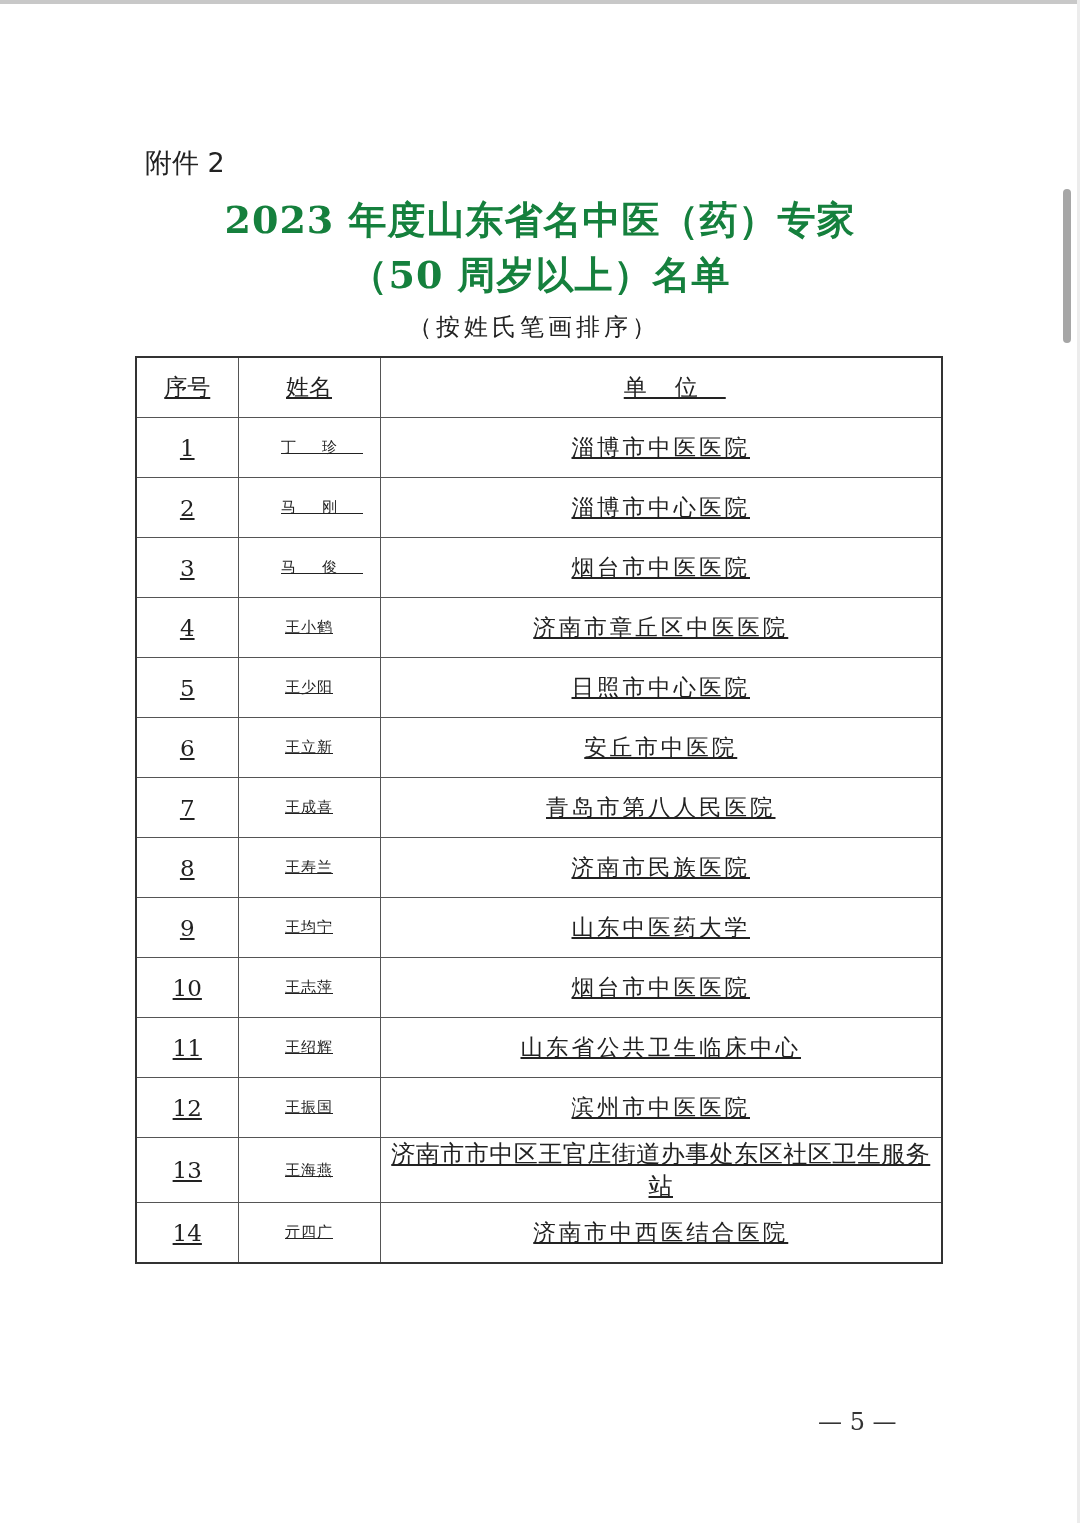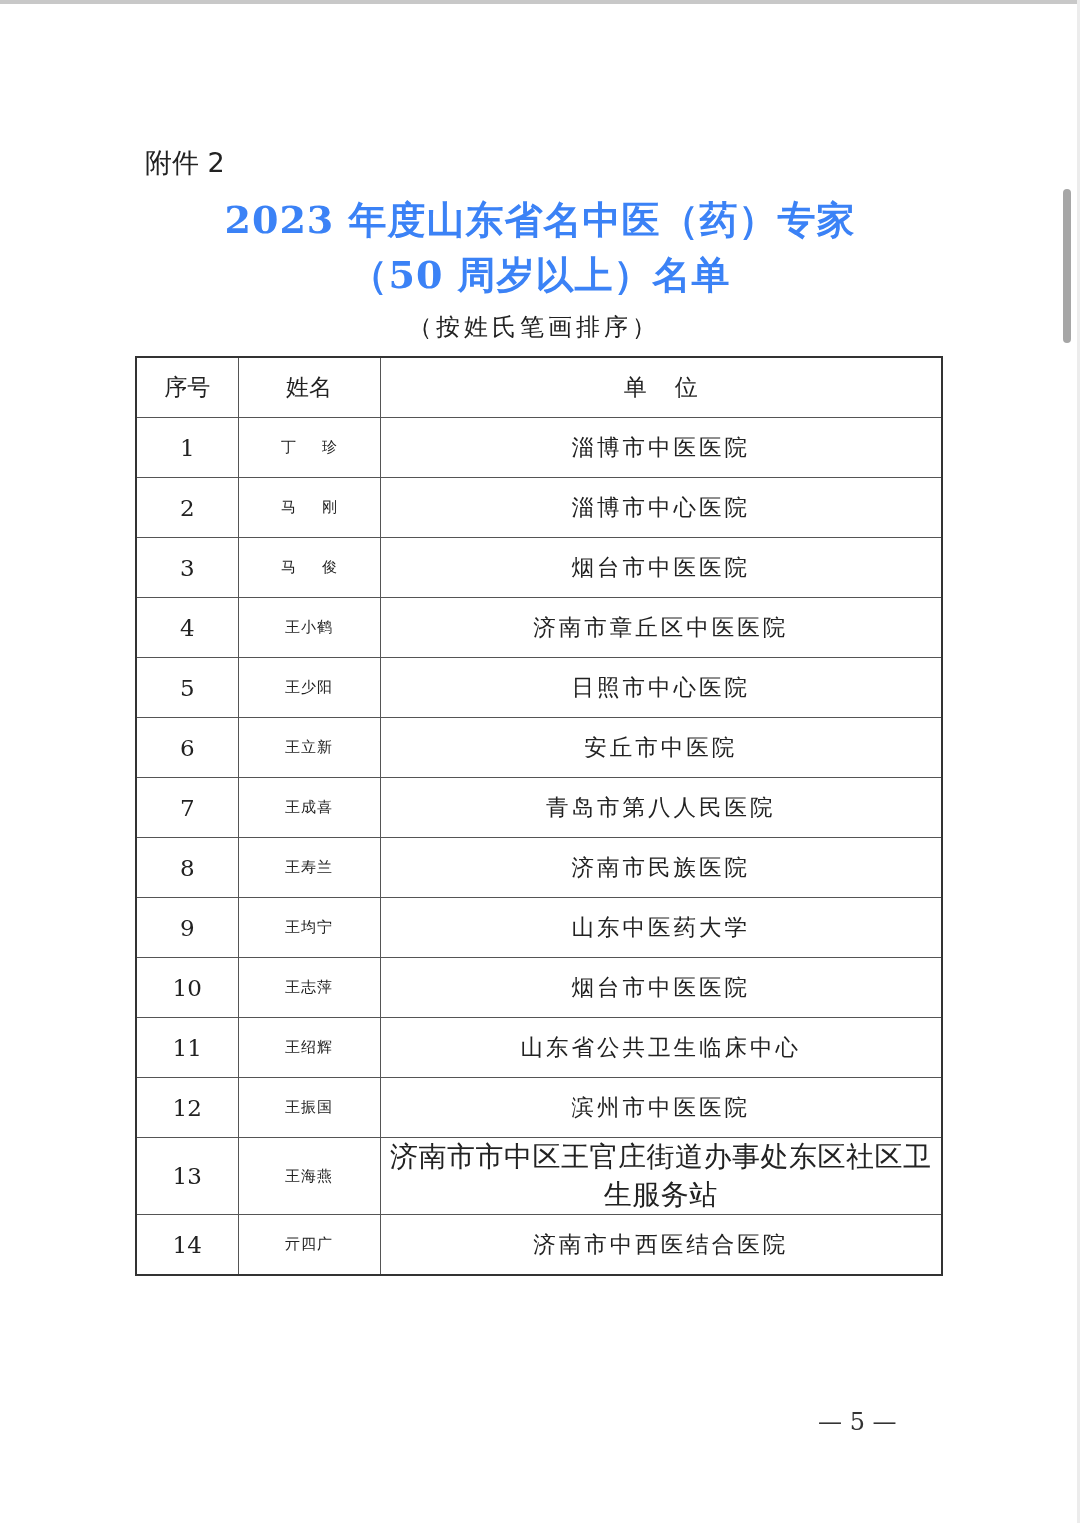--- a/index.html
+++ b/index.html
@@ -42,21 +42,21 @@
       font-family: "DejaVu Sans", "Liberation Sans", sans-serif;
       color: #222;
     }
     .title {
       position: absolute;
       left: 0; width: 1080px;
       text-align: center;
       font-weight: bold;
       font-size: 38px;
       line-height: 46px;
-      color: #3b82f6;
+      color: #15803d;
       letter-spacing: 1px;
     }
     .title.line1 { top: 197px; }
     .title.line2 { top: 252px; }
     .subtitle {
       position: absolute;
       top: 311px; left: 0; width: 1068px;
       text-align: center;
       font-size: 24px;
       line-height: 32px;
@@ -71,20 +71,21 @@
       table-layout: fixed;
       border: 2px solid #333;
     }
     table.roster th, table.roster td {
       border: 1.5px solid #555;
       height: 59px;
       padding: 0;
       text-align: center;
       vertical-align: middle;
       color: #222;
+      text-decoration: underline;
     }
     table.roster th {
       font-family: "DejaVu Sans", "Liberation Sans", sans-serif;
       font-weight: normal;
       font-size: 23px;
     }
     .col-no { width: 102px; }
     .col-name { width: 142px; }
     .col-unit { width: auto; }
     td.no {
@@ -97,21 +98,21 @@
     td.name.two-char {
       letter-spacing: 26px;
       text-indent: 26px;
     }
     td.unit {
       font-size: 22.5px;
       letter-spacing: 3px;
     }
     td.unit.long {
       letter-spacing: 0.5px;
-      font-size: 28px;
+      font-size: 24px;
     }
     .hdr-unit {
       letter-spacing: 28px;
       text-indent: 28px;
       border-radius: 13px;
     }
     .page-number {
       position: absolute;
       top: 1405px;
       left: 818px;

